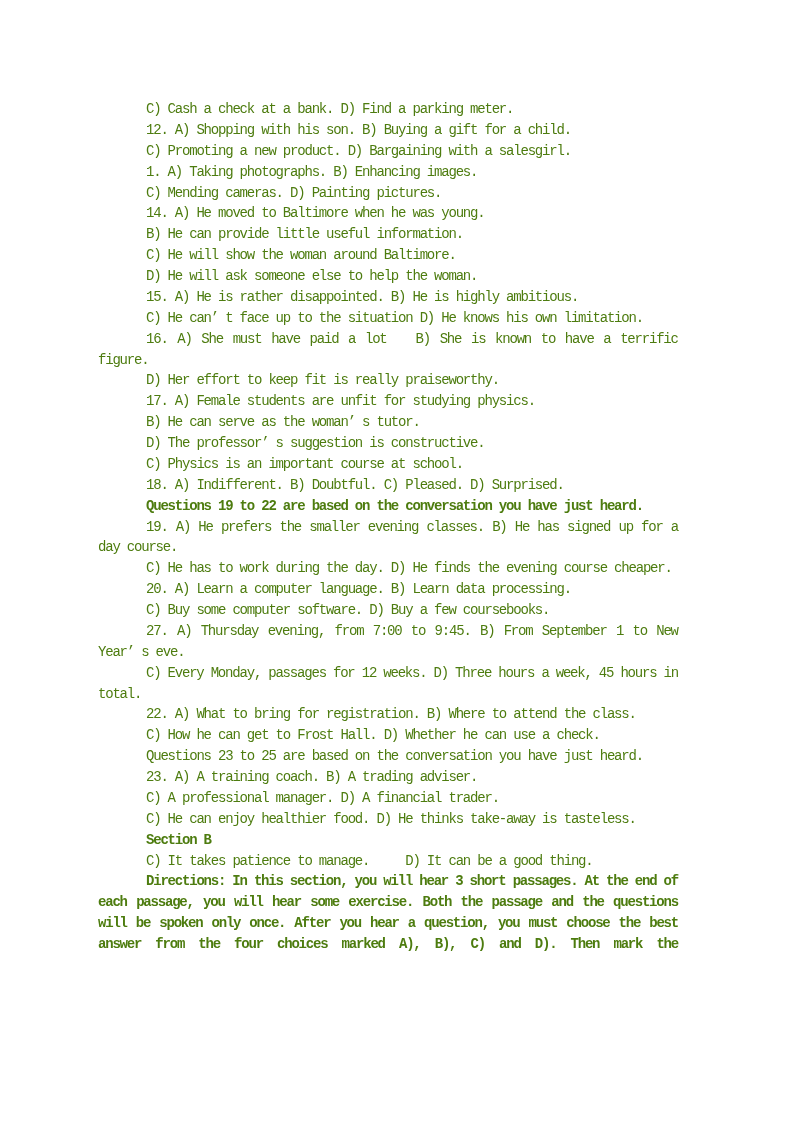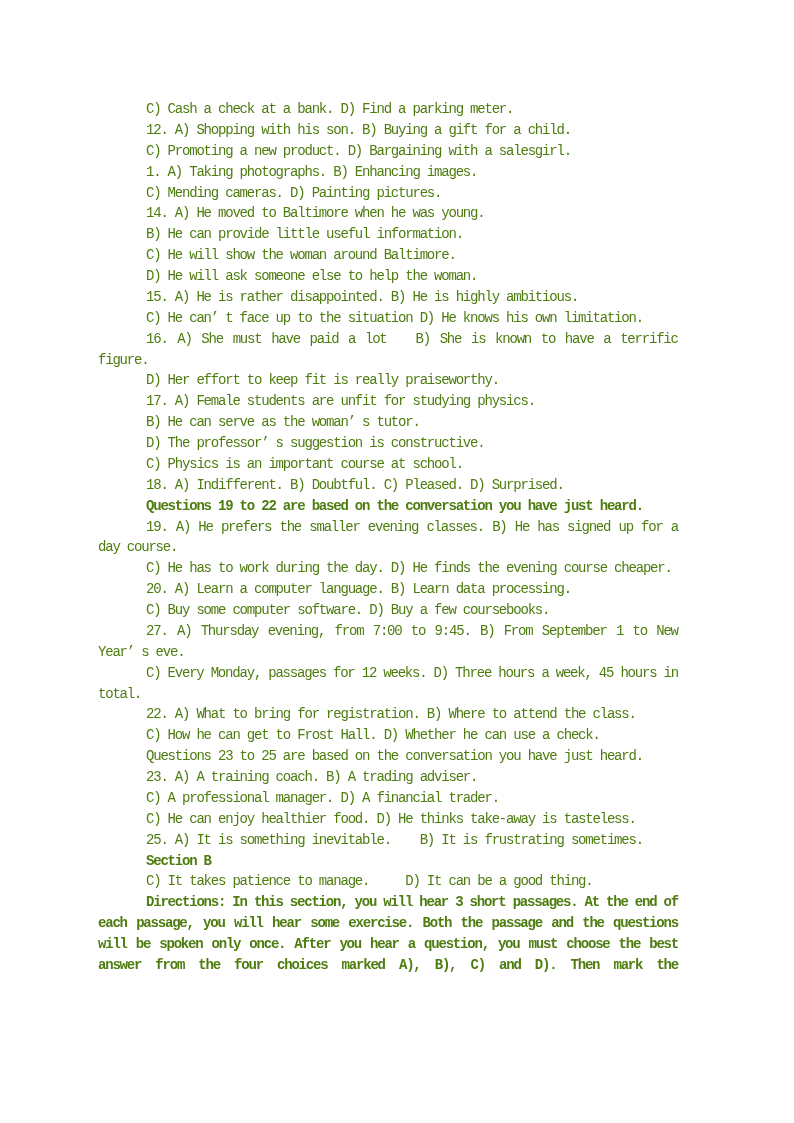--- a/index.html
+++ b/index.html
@@ -70,21 +70,20 @@
       <div class="line indent justify"><span>27.</span><span>A)</span><span>Thursday</span><span>evening,</span><span>from</span><span>7:00</span><span>to</span><span>9:45.</span><span>B)</span><span>From</span><span>September</span><span>1</span><span>to</span><span>New</span></div>
       <div class="line">Year’ s eve.</div>
       <div class="line indent justify"><span>C)</span><span>Every</span><span>Monday,</span><span>passages</span><span>for</span><span>12</span><span>weeks.</span><span>D)</span><span>Three</span><span>hours</span><span>a</span><span>week,</span><span>45</span><span>hours</span><span>in</span></div>
       <div class="line">total.</div>
       <div class="line indent">22. A) What to bring for registration. B) Where to attend the class.</div>
       <div class="line indent">C) How he can get to Frost Hall. D) Whether he can use a check.</div>
       <div class="line indent">Questions 23 to 25 are based on the conversation you have just heard.</div>
       <div class="line indent">23. A) A training coach. B) A trading adviser.</div>
       <div class="line indent">C) A professional manager. D) A financial trader.</div>
       <div class="line indent">C) He can enjoy healthier food. D) He thinks take-away is tasteless.</div>
-      <div class="line indent">25. A) It is something inevitable.    B) It is frustrating sometimes.</div>
       <div class="line indent bold">Section B</div>
       <div class="line indent">C) It takes patience to manage.     D) It can be a good thing.</div>
       <div class="line indent bold justify"><span>Directions:</span><span>In</span><span>this</span><span>section,</span><span>you</span><span>will</span><span>hear</span><span>3</span><span>short</span><span>passages.</span><span>At</span><span>the</span><span>end</span><span>of</span></div>
       <div class="line bold justify"><span>each</span><span>passage,</span><span>you</span><span>will</span><span>hear</span><span>some</span><span>exercise.</span><span>Both</span><span>the</span><span>passage</span><span>and</span><span>the</span><span>questions</span></div>
       <div class="line bold justify"><span>will</span><span>be</span><span>spoken</span><span>only</span><span>once.</span><span>After</span><span>you</span><span>hear</span><span>a</span><span>question,</span><span>you</span><span>must</span><span>choose</span><span>the</span><span>best</span></div>
       <div class="line bold justify"><span>answer</span><span>from</span><span>the</span><span>four</span><span>choices</span><span>marked</span><span>A),</span><span>B),</span><span>C)</span><span>and</span><span>D).</span><span>Then</span><span>mark</span><span>the</span></div>
     </div>
 </div>
 
 </body></html>

